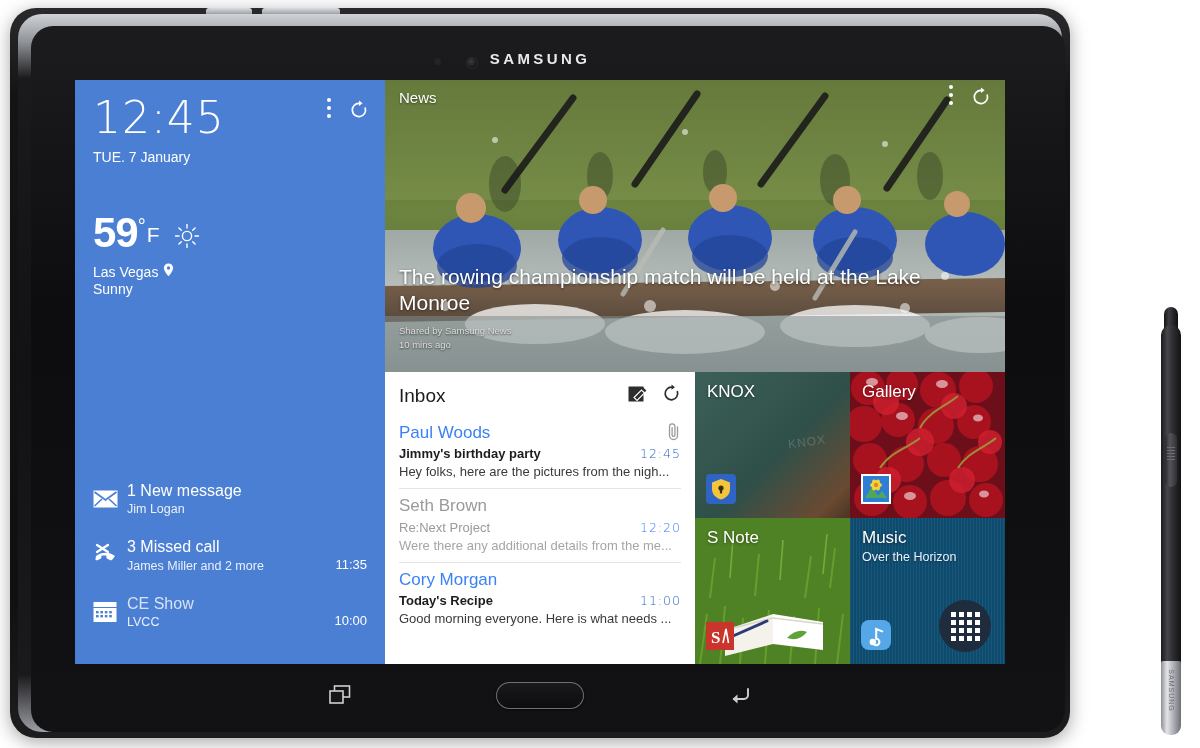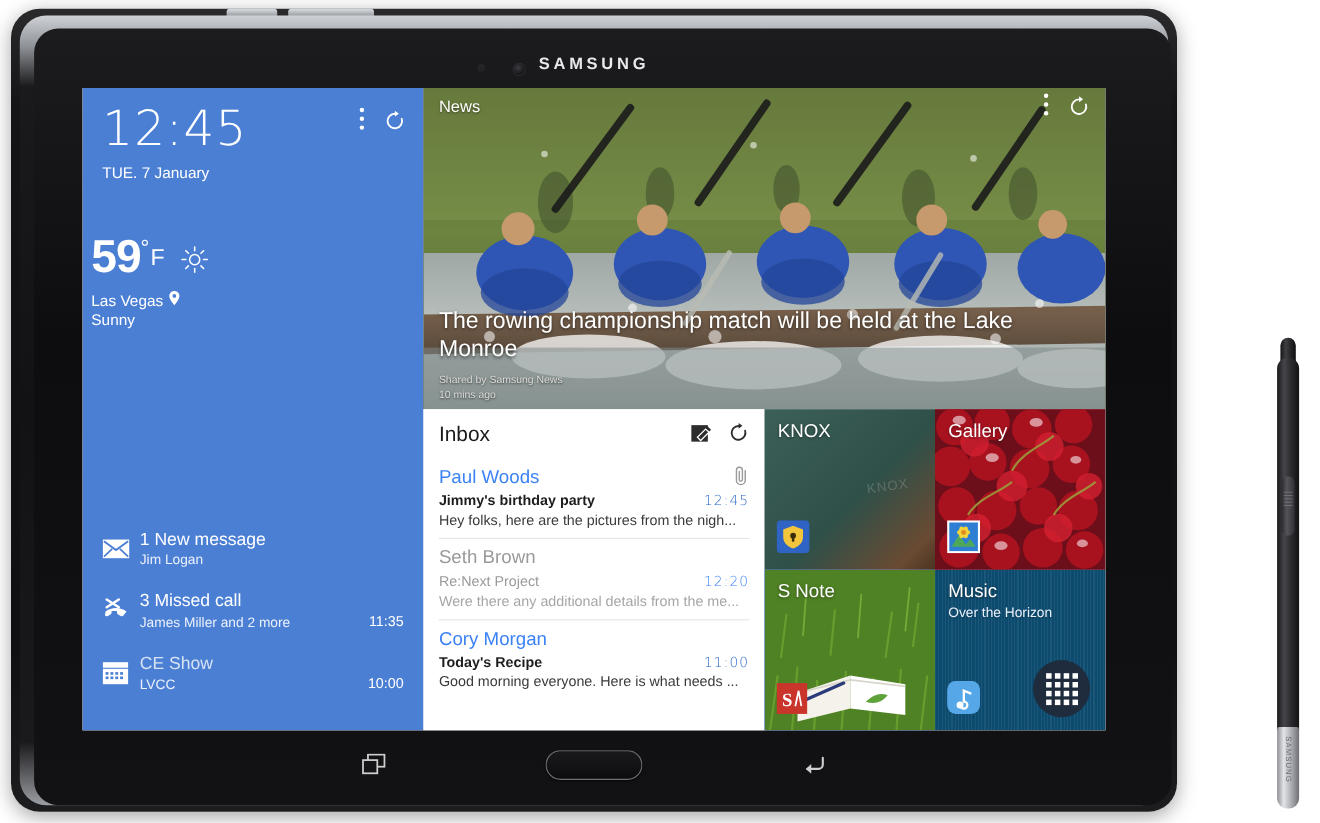--- a/index.html
+++ b/index.html
@@ -58,21 +58,21 @@
   .ic { display:inline-block; }
   .kebab { width:4px; }
   .kebab i { display:block; width:4px; height:4px; border-radius:50%; background:#fff; margin-bottom:4px; }
   .refresh { width:20px; height:20px; position:relative; }
   .refresh svg { display:block; }
 
   .time { color:#fff; font-size:44px; font-weight:300; line-height:1; letter-spacing:1px;
           font-family:"DejaVu Sans", sans-serif; }
   .date { color:#fff; font-size:14px; margin-top:9px; font-weight:400; }
 
-  .weather { padding:48px 18px 0 8px; }
+  .weather { padding:48px 18px 0 18px; }
   .temp-row { display:flex; align-items:flex-start; color:#fff; }
   .temp { font-size:42px; font-weight:bold; line-height:0.95; letter-spacing:-1px; }
   .deg { font-size:20px; font-weight:400; margin-top:2px; }
   .unit { font-size:21px; font-weight:400; margin-top:10px; margin-left:1px; }
   .sun { margin-left:14px; margin-top:10px; }
   .city { color:#fff; font-size:14px; margin-top:10px; display:flex; align-items:center; gap:5px; }
   .cond { color:#fff; font-size:14px; margin-top:1px; }
 
   
   .notifs { margin-top:auto; padding:0 18px 24px 18px; }
@@ -84,30 +84,30 @@
   .notif-sub { color:#eaf0fb; font-size:12.5px; margin-top:2px; }
   .notif-time { color:#fff; font-size:13px; align-self:flex-end; padding-bottom:1px; }
 
   
   .news { height:292px; position:relative; overflow:hidden; background:#43502c; }
   .news-photo { position:absolute; inset:0; }
   .news-bar { position:absolute; left:0; top:0; right:0; height:34px;
     display:flex; align-items:center; padding:0 14px; }
   .news-bar .t { color:#fff; font-size:15px; flex:1; text-shadow:0 1px 2px rgba(0,0,0,.5); }
   .news-bar .ics { display:flex; gap:18px; align-items:center; }
-  .news-txt { position:absolute; left:0; right:0; bottom:0; padding:12px 14px 5px 14px; }
+  .news-txt { position:absolute; left:0; right:0; bottom:0; padding:12px 14px 20px 14px; }
   .headline { color:#fff; font-size:21px; line-height:1.24; font-weight:400;
     text-shadow:0 1px 3px rgba(0,0,0,.55); }
   .news-meta { color:#dcdcd8; font-size:9.5px; margin-top:9px; line-height:1.35;
     text-shadow:0 1px 2px rgba(0,0,0,.6); }
 
   
   .bottom { flex:1; display:flex; }
   .inbox { width:310px; background:#fff; padding:12px 14px 0 14px; position:relative; }
-  .inbox-head { display:flex; align-items:center; margin-bottom:9px; }
+  .inbox-head { display:flex; align-items:flex-end; margin-bottom:9px; }
   .inbox-head .t { font-size:19px; color:#1b1b1b; flex:1; font-weight:400; }
   .inbox-head .ics { display:flex; gap:15px; align-items:center; }
   .mail { padding:7px 0 9px 0; border-bottom:1px solid #e4e4e4; position:relative; }
   .mail:last-child { border-bottom:none; }
   .mail .from { font-size:17px; line-height:1.2; }
   .mail.unread .from { color:#3b82f6; }
   .mail.read .from { color:#9a9a9a; }
   .mail .row2 { display:flex; align-items:baseline; margin-top:3px;gap:45px; }
   .mail .subj { font-size:13px; flex:1; }
   .mail.unread .subj { color:#1d1d1d; font-weight:bold; }

